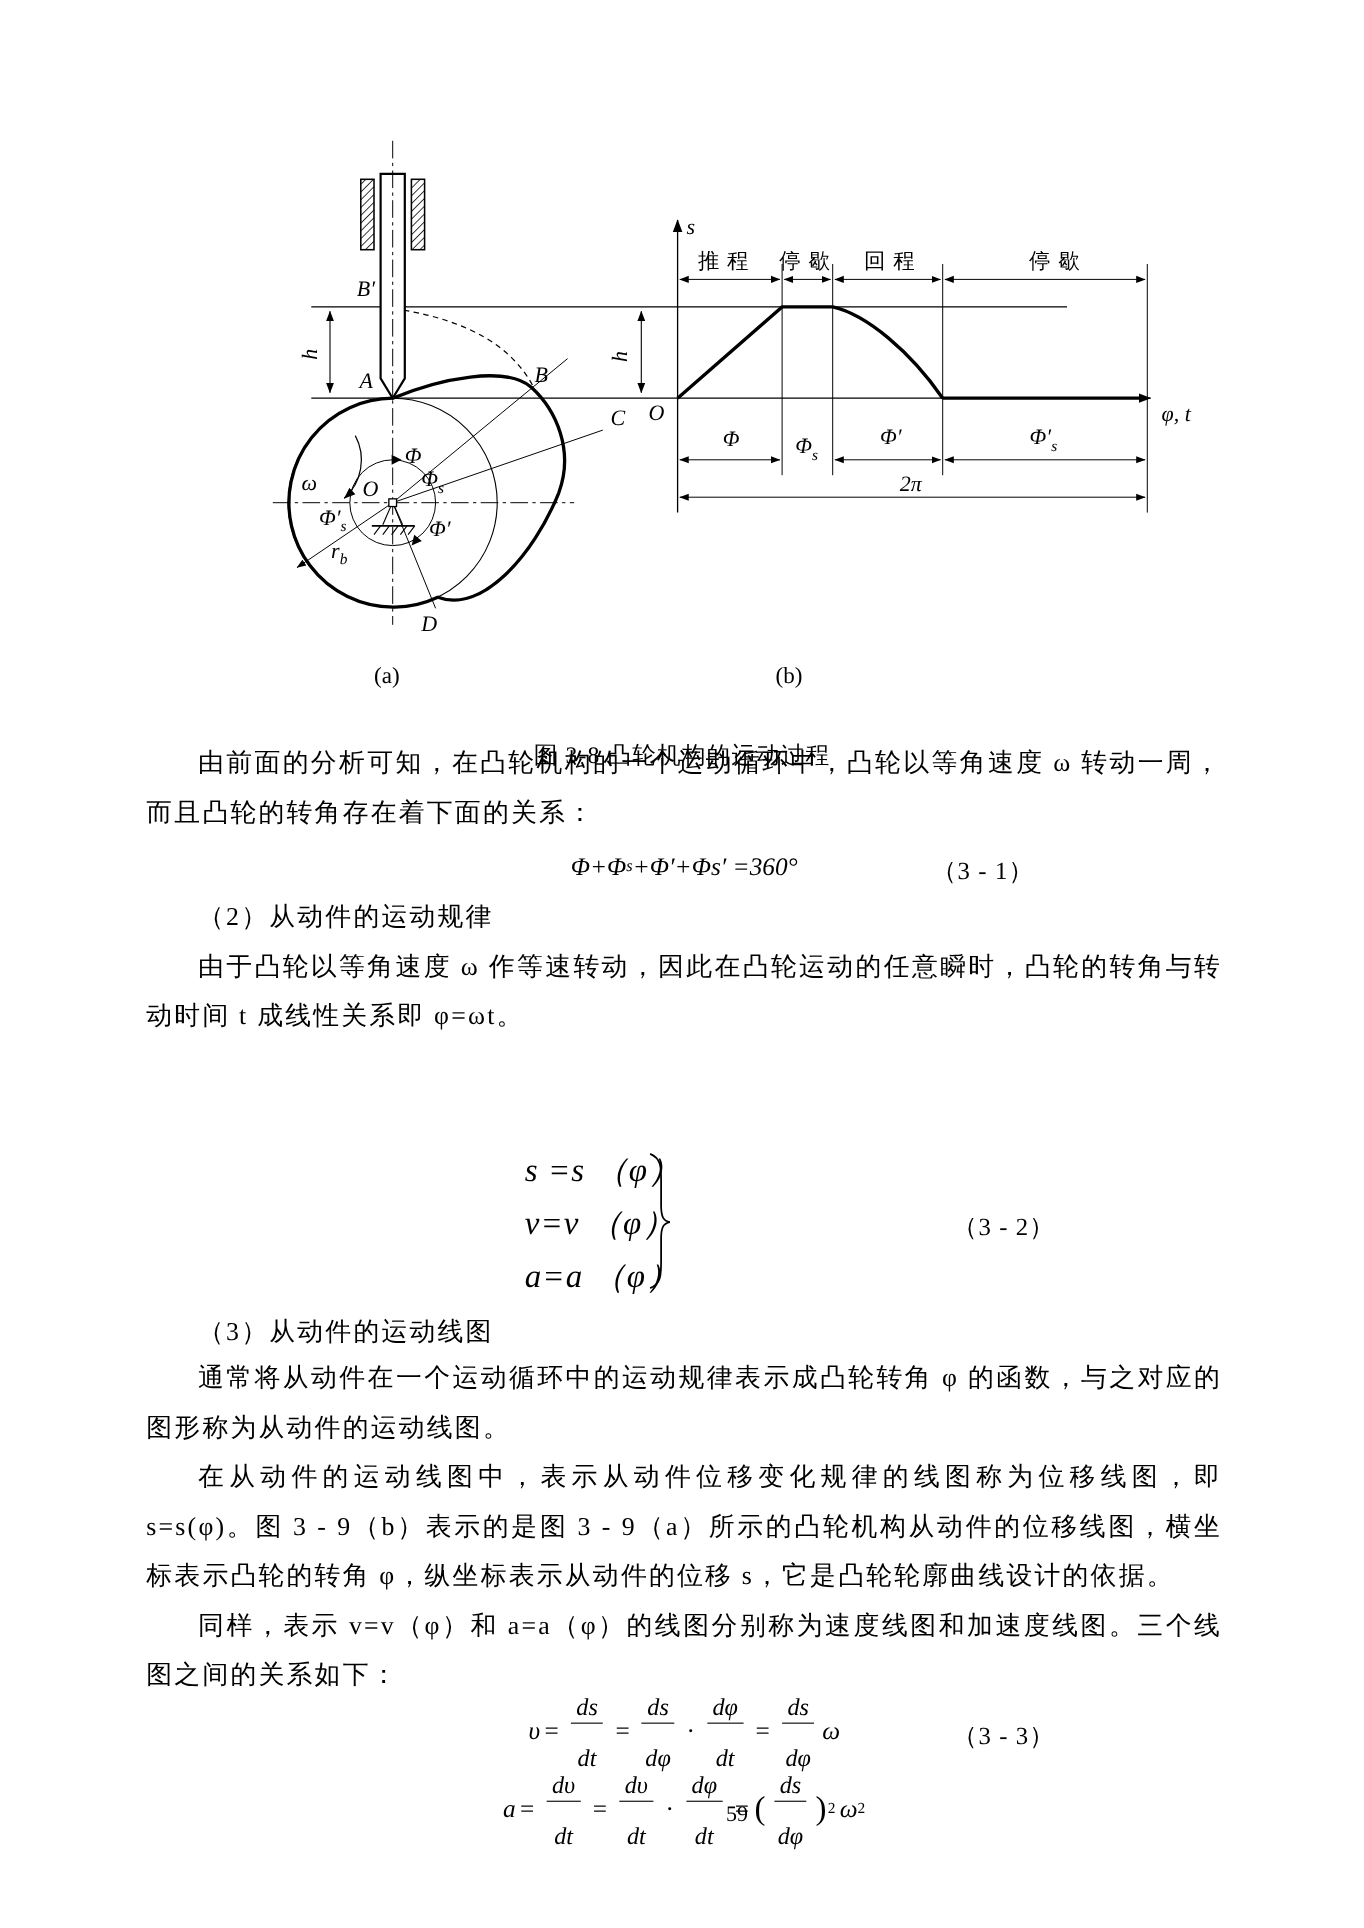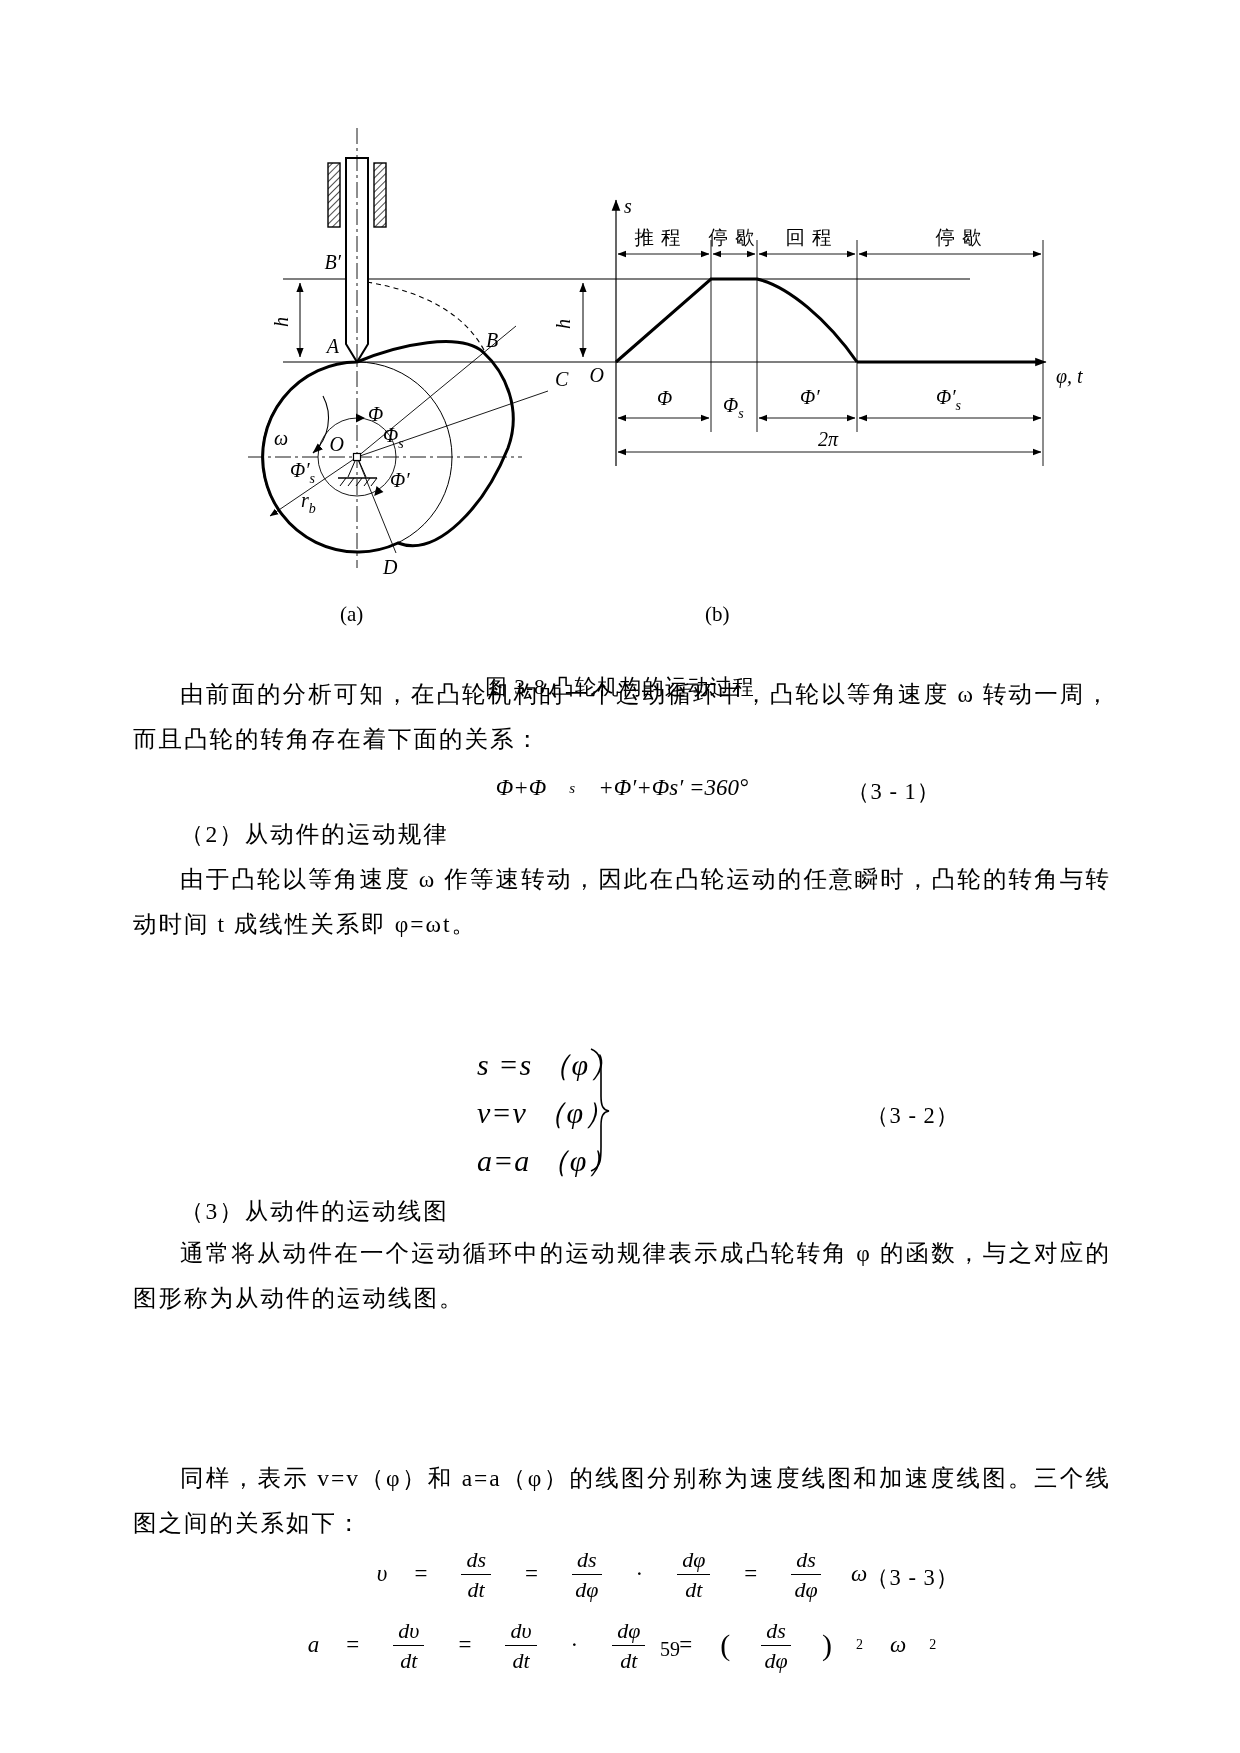--- a/index.html
+++ b/index.html
@@ -6,27 +6,27 @@
   .page{position:relative;width:1240px;height:1753px;background:#ffffff;color:#000;
         font-family:"Liberation Serif","DejaVu Serif",serif;overflow:hidden;margin:0 auto;}
   .fig-svg{position:absolute;left:0;top:0;}
   .sublabel{position:absolute;font-size:21px;}
   .caption{position:absolute;left:0;top:672px;width:1240px;text-align:center;font-size:21.5px;letter-spacing:1px;}
   .para{position:absolute;left:133px;width:978px;font-size:23.5px;line-height:45px;
         text-align:justify;text-indent:2em;letter-spacing:2px;}
   .headline{position:absolute;left:133px;width:978px;font-size:23.5px;line-height:45px;
         letter-spacing:2px;text-indent:2em;}
   .eqrow{position:absolute;left:133px;width:978px;display:flex;justify-content:center;
-        align-items:center;font-size:23px;gap:23px;}
+        align-items:center;font-size:23px;}
   .eqnum{position:absolute;font-size:22.5px;letter-spacing:1px;}
   .it{font-style:italic;}
   .frac{display:inline-flex;flex-direction:column;align-items:center;margin:0 7px;
         font-style:italic;line-height:27px;font-size:22px;}
   .frac .fn{border-bottom:1.6px solid #000;padding:0 5px 1px 5px;}
-  .frac .fd{padding-top:1px;}
+  .frac .fd{padding-top:17px;}
   .opsign{margin:0 4px;}
   .paren{font-size:30px;font-weight:400;margin:0 1px;}
   sup.s2{font-size:14px;vertical-align:9px;}
   .eq2block{position:absolute;left:477px;top:1041px;font-size:30px;}
   .eq2block .r{height:48px;line-height:48px;font-style:italic;letter-spacing:1px;}
   .brace{position:absolute;left:588px;top:1046px;}
   .pagenum{position:absolute;left:660px;top:1638px;font-size:20px;}
 </style>
 </head>
 <body>
@@ -162,20 +162,21 @@
     <div class="r">v=v （φ）</div>
     <div class="r">a=a （φ）</div>
   </div>
   <svg class="brace" width="26" height="128" viewBox="0 0 26 128">
     <path d="M3,3 C13,7 13,15 13,27 L13,50 C13,60 15,64 21,65 C15,66 13,70 13,80 L13,101 C13,113 13,121 3,125" fill="none" stroke="#000" stroke-width="1.6"></path>
   </svg>
   <div class="eqnum" style="left:866px;top:1100px;">（3 - 2）</div>
 
   <div class="headline" style="top:1189px;">（3）从动件的运动线图</div>
   <div class="para" style="top:1231px;">通常将从动件在一个运动循环中的运动规律表示成凸轮转角 φ 的函数，与之对应的图形称为从动件的运动线图。</div>
+  <div class="para" style="top:1321px;">在从动件的运动线图中，表示从动件位移变化规律的线图称为位移线图，即 s=s(φ)。图 3 - 9（b）表示的是图 3 - 9（a）所示的凸轮机构从动件的位移线图，横坐标表示凸轮的转角 φ，纵坐标表示从动件的位移 s，它是凸轮轮廓曲线设计的依据。</div>
   <div class="para" style="top:1456px;">同样，表示 v=v（φ）和 a=a（φ）的线图分别称为速度线图和加速度线图。三个线图之间的关系如下：</div>
 
   <div class="eqrow" style="top:1543px;height:62px;">
     <span class="it">υ</span>
     <span class="opsign">=</span>
     <span class="frac">
         <span class="fn">ds</span>
         <span class="fd">dt</span>
       </span>
     <span class="opsign">=</span>

